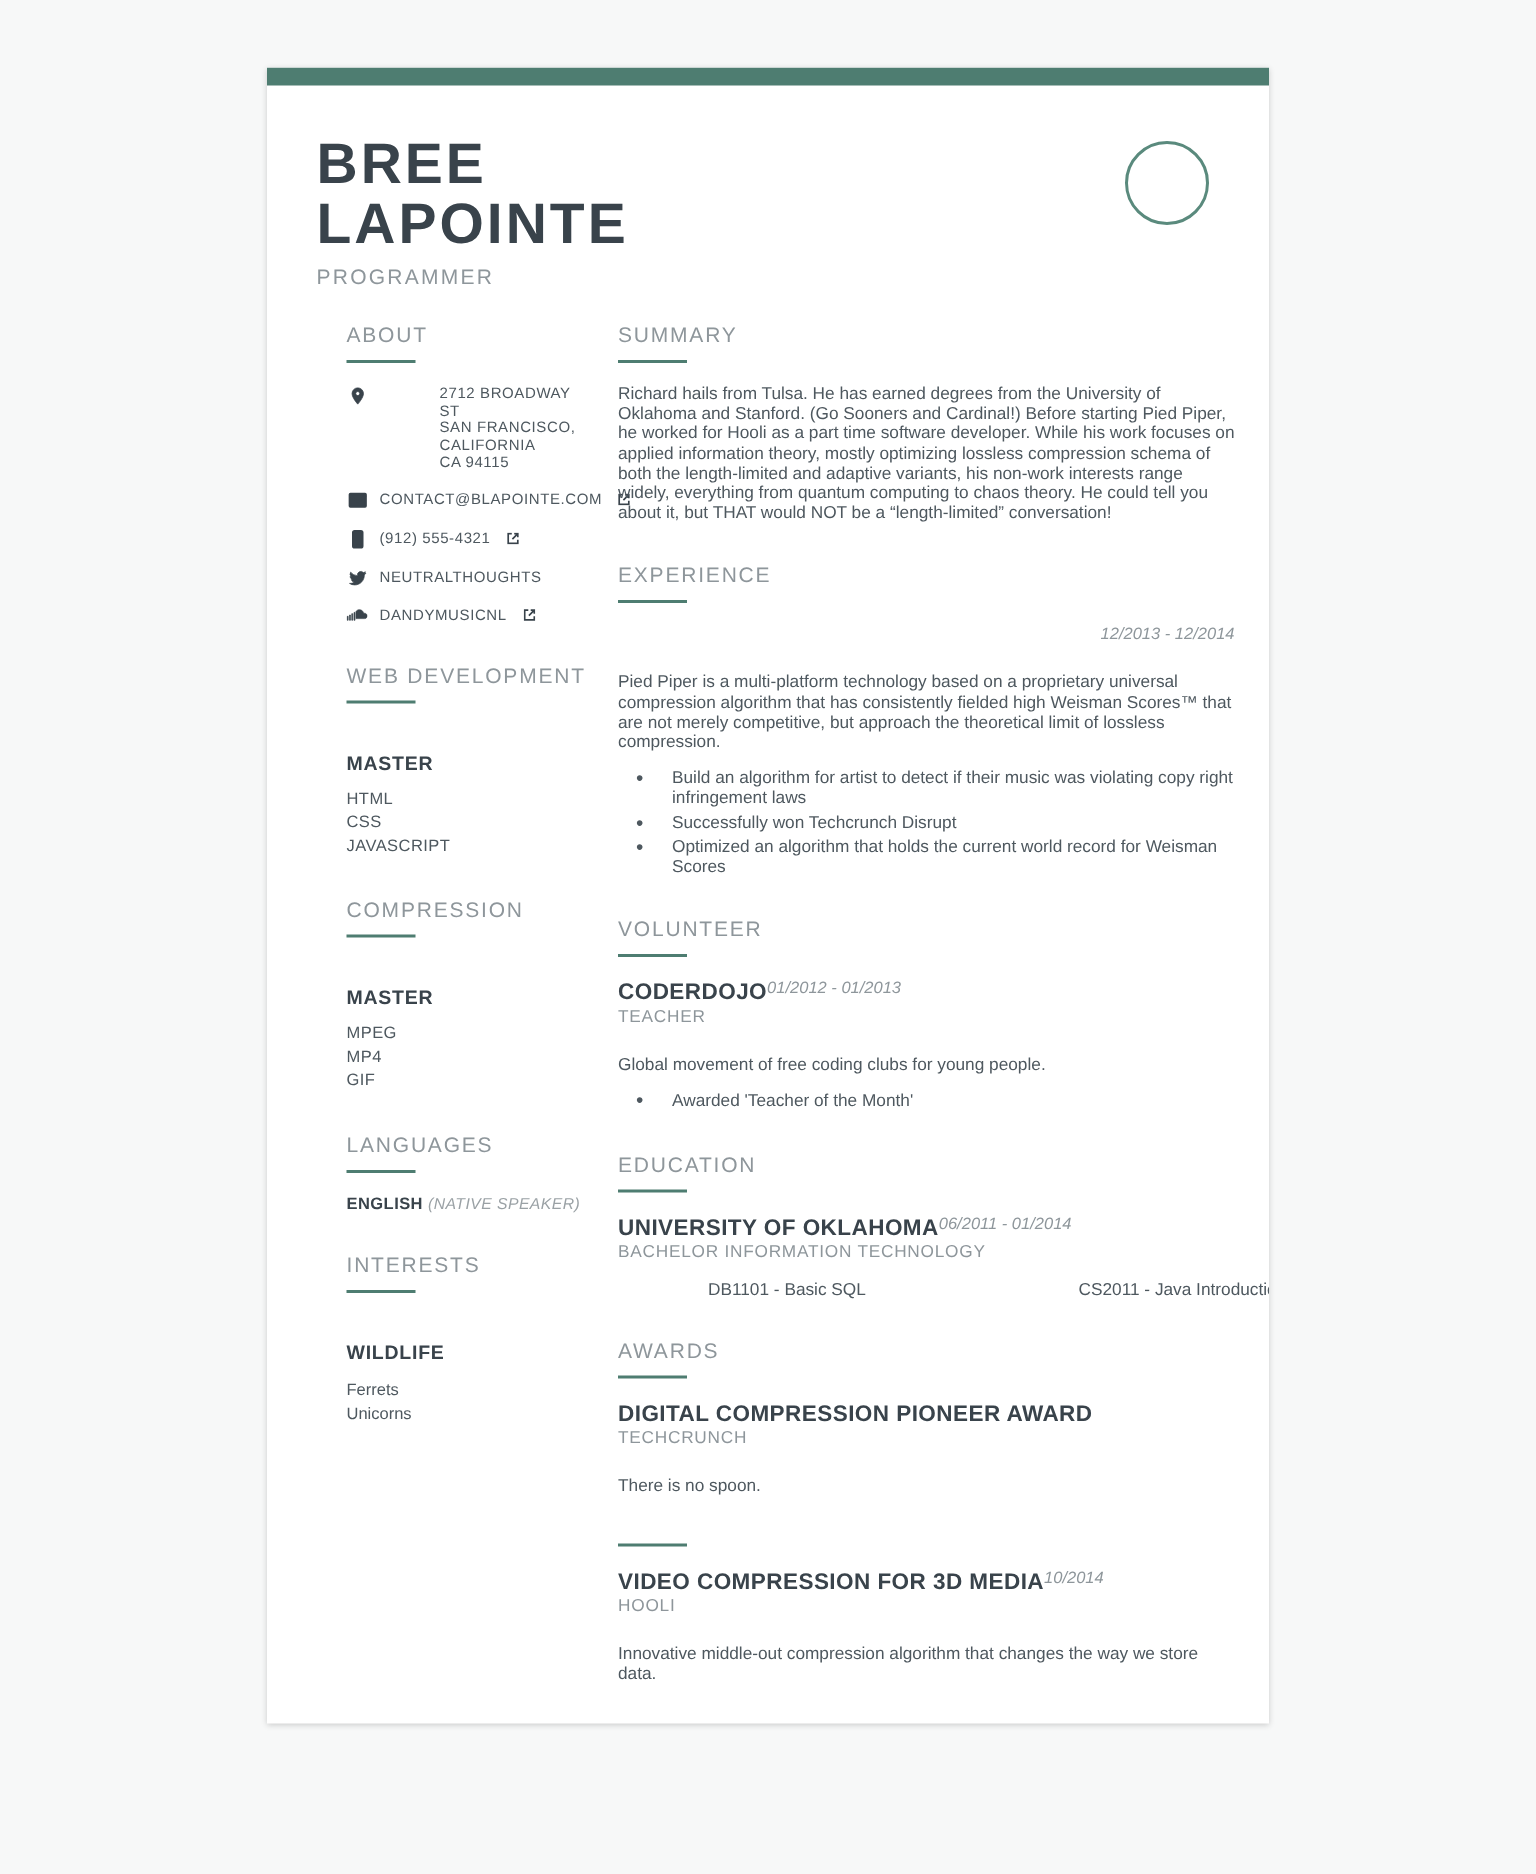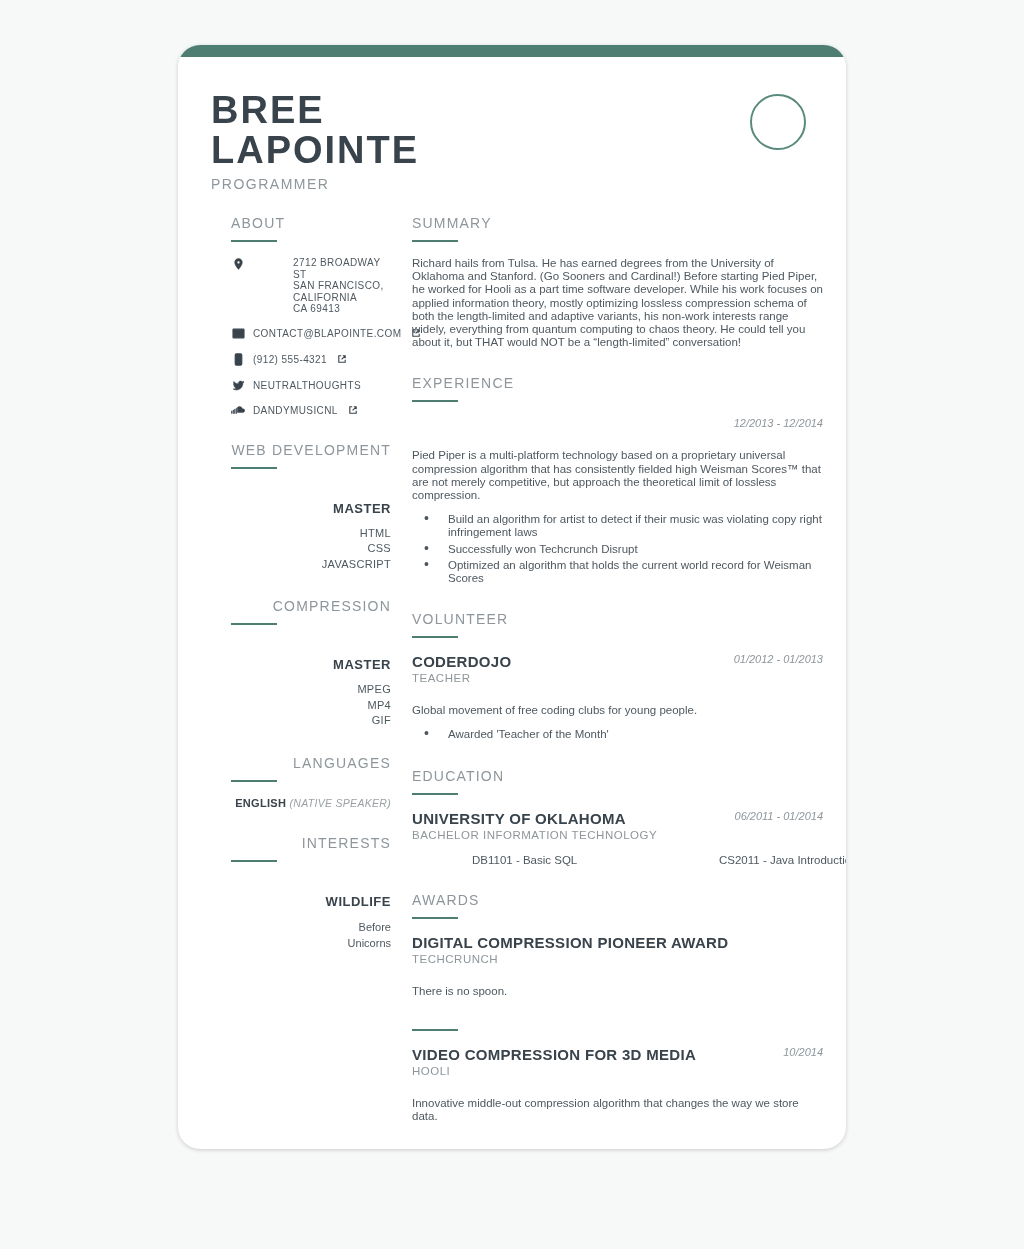--- a/index.html
+++ b/index.html
@@ -1,55 +1,55 @@
 <!DOCTYPE html>
 <html style="--accent: #4e7d71;"><head>
 <meta charset="utf-8">
 <style>
   :root { --accent: #4e7d71; --dark: #39434b; --body: #4e585f; --muted: #8e969b; }
   * { margin: 0; padding: 0; box-sizing: border-box; }
   body { font-family: "Liberation Sans", sans-serif; }
   .canvas { position: relative; width: 1024px; height: 1249px; background: #f7f8f8; overflow: hidden; }
-  .page { position: absolute; left: 178px; top: 45px; width: 668px; height: 1104px; background: #ffffff; box-shadow: 0 1px 4px rgba(0,0,0,.18); overflow: hidden; border-radius: 22px; }
+  .page { position: absolute; left: 178px; top: 45px; width: 668px; height: 1104px; background: #ffffff; box-shadow: 0 1px 4px rgba(0,0,0,.18); overflow: hidden; }
   .topbar { height: 12px; background: var(--accent); }
 
   
   .header { display: flex; justify-content: space-between; padding: 33px 40px 0 33px; }
   .name { font-size: 38px; line-height: 40px; font-weight: bold; color: var(--dark); letter-spacing: 2px; }
   .name span { display: block; }
   .job-title { margin-top: 6px; font-size: 14px; color: var(--muted); letter-spacing: 1.5px; }
   .avatar { width: 56px; height: 56px; border-radius: 50%; border: 2px solid #5a8a7d; background: #fff; flex: none; margin-top: 4px; }
 
   
   .columns { display: flex; padding: 0 23px 0 53px; margin-top: 23px; }
   .sidebar { width: 160px; flex: none; }
   .main { flex: 1; margin-left: 21px; min-width: 0; }
 
   .sec-title { font-size: 14px; color: var(--muted); letter-spacing: 1.2px; font-weight: 400; }
   .sec-rule { width: 46px; height: 2px; background: var(--accent); margin: 9px 0 15px; }
 
   
-  .side-sec { margin-top: 26px; text-align: right; }
+  .side-sec { margin-top: 26px; }
   .contact-row { display: flex; align-items: center; gap: 8px; margin-bottom: 14px; font-size: 10px; letter-spacing: .4px; color: var(--body); }
   .contact-row.address { align-items: flex-start; margin-bottom: 13px; gap: 48px; }
   .contact-row .ico { flex: none; width: 14px; display: flex; justify-content: center; }
   .contact-row svg.main-ico { fill: var(--dark); stroke: var(--dark); }
   .ext { margin-left: 3px; display: inline-flex; }
   .addr-lines span { display: block; line-height: 11.5px; }
   .level { font-size: 13px; font-weight: bold; color: var(--dark); letter-spacing: .5px; margin-bottom: 10px; margin-top: 32px; }
   .skill-list span { display: block; font-size: 11px; line-height: 15.5px; color: var(--body); letter-spacing: .3px; }
   .lang-line { font-size: 11px; color: var(--dark); font-weight: bold; letter-spacing: .3px; }
   .lang-note { font-weight: 400; font-style: italic; color: #9aa1a5; font-size: 10.5px; }
   .interest-list span { display: block; font-size: 11px; line-height: 16px; color: var(--body); }
 
   
   .main-sec { margin-bottom: 26px; }
   .para { font-size: 11.5px; line-height: 13.2px; color: var(--body); }
   .date { font-size: 11px; font-style: italic; color: var(--muted); white-space: nowrap; }
-  .entry-head { display: flex; justify-content: space-between; align-items: flex-start; }
+  .entry-head { display: flex; align-items: flex-start; }
   .entry-title { font-size: 15px; font-weight: bold; color: var(--dark); letter-spacing: .3px; }
   .entry-sub { font-size: 11.5px; color: var(--muted); letter-spacing: .5px; margin-top: 2px; }
   .entry-body { margin-top: 20px; }
   .exp-date { text-align: right; margin-bottom: 2px; }
   ul.bullets { list-style: none; margin-top: 11px; }
   ul.bullets li { position: relative; padding-left: 36px; font-size: 11.5px; line-height: 13.2px; color: var(--body); margin-bottom: 3px; }
   ul.bullets li::before { content: "•"; position: absolute; left: 12px; top: -1px; font-size: 14px; color: var(--body); }
   .courses { display: flex; margin-top: 13px; padding-left: 28px; }
   .course-col { flex: 0 0 215px; font-size: 11.5px; color: var(--body); margin-left: 32px; }
 </style>
@@ -81,21 +81,21 @@
 
           <div class="contact-row address">
             <span class="ico">
               <svg class="main-ico" width="13" height="14" viewBox="0 0 24 24" stroke="none">
                   <path d="M12 2C8.13 2 5 5.13 5 9c0 5.25 7 13 7 13s7-7.75 7-13c0-3.87-3.13-7-7-7zm0 9.5A2.5 2.5 0 1 1 12 6.5a2.5 2.5 0 0 1 0 5z"></path>
                 </svg>
             </span>
             <span class="addr-lines">
               <span>2712 BROADWAY ST</span>
               <span>SAN FRANCISCO, CALIFORNIA</span>
-              <span>CA 69413</span>
+              <span>CA 94115</span>
             </span>
           </div>
 
           <div class="contact-row">
             <span class="ico">
               <svg class="main-ico" width="13" height="11" viewBox="0 0 24 20" fill="none" stroke-width="2.4">
                   <rect x="2" y="2" width="20" height="16" rx="1"></rect>
                   <path d="M2 4l10 8L22 4"></path>
                 </svg>
             </span>
@@ -178,21 +178,21 @@
             <span>ENGLISH</span>
             <span class="lang-note">(NATIVE SPEAKER)</span>
           </div>
         </div>
 
         <div class="side-sec">
           <div class="sec-title">INTERESTS</div>
           <div class="sec-rule"></div>
           <div class="level">WILDLIFE</div>
           <div class="interest-list">
-            <span>Before</span>
+            <span>Ferrets</span>
             <span>Unicorns</span>
           </div>
         </div>
       </div>
 
       <div class="main">
 
         <div class="main-sec">
           <div class="sec-title">SUMMARY</div>
           <div class="sec-rule"></div>

